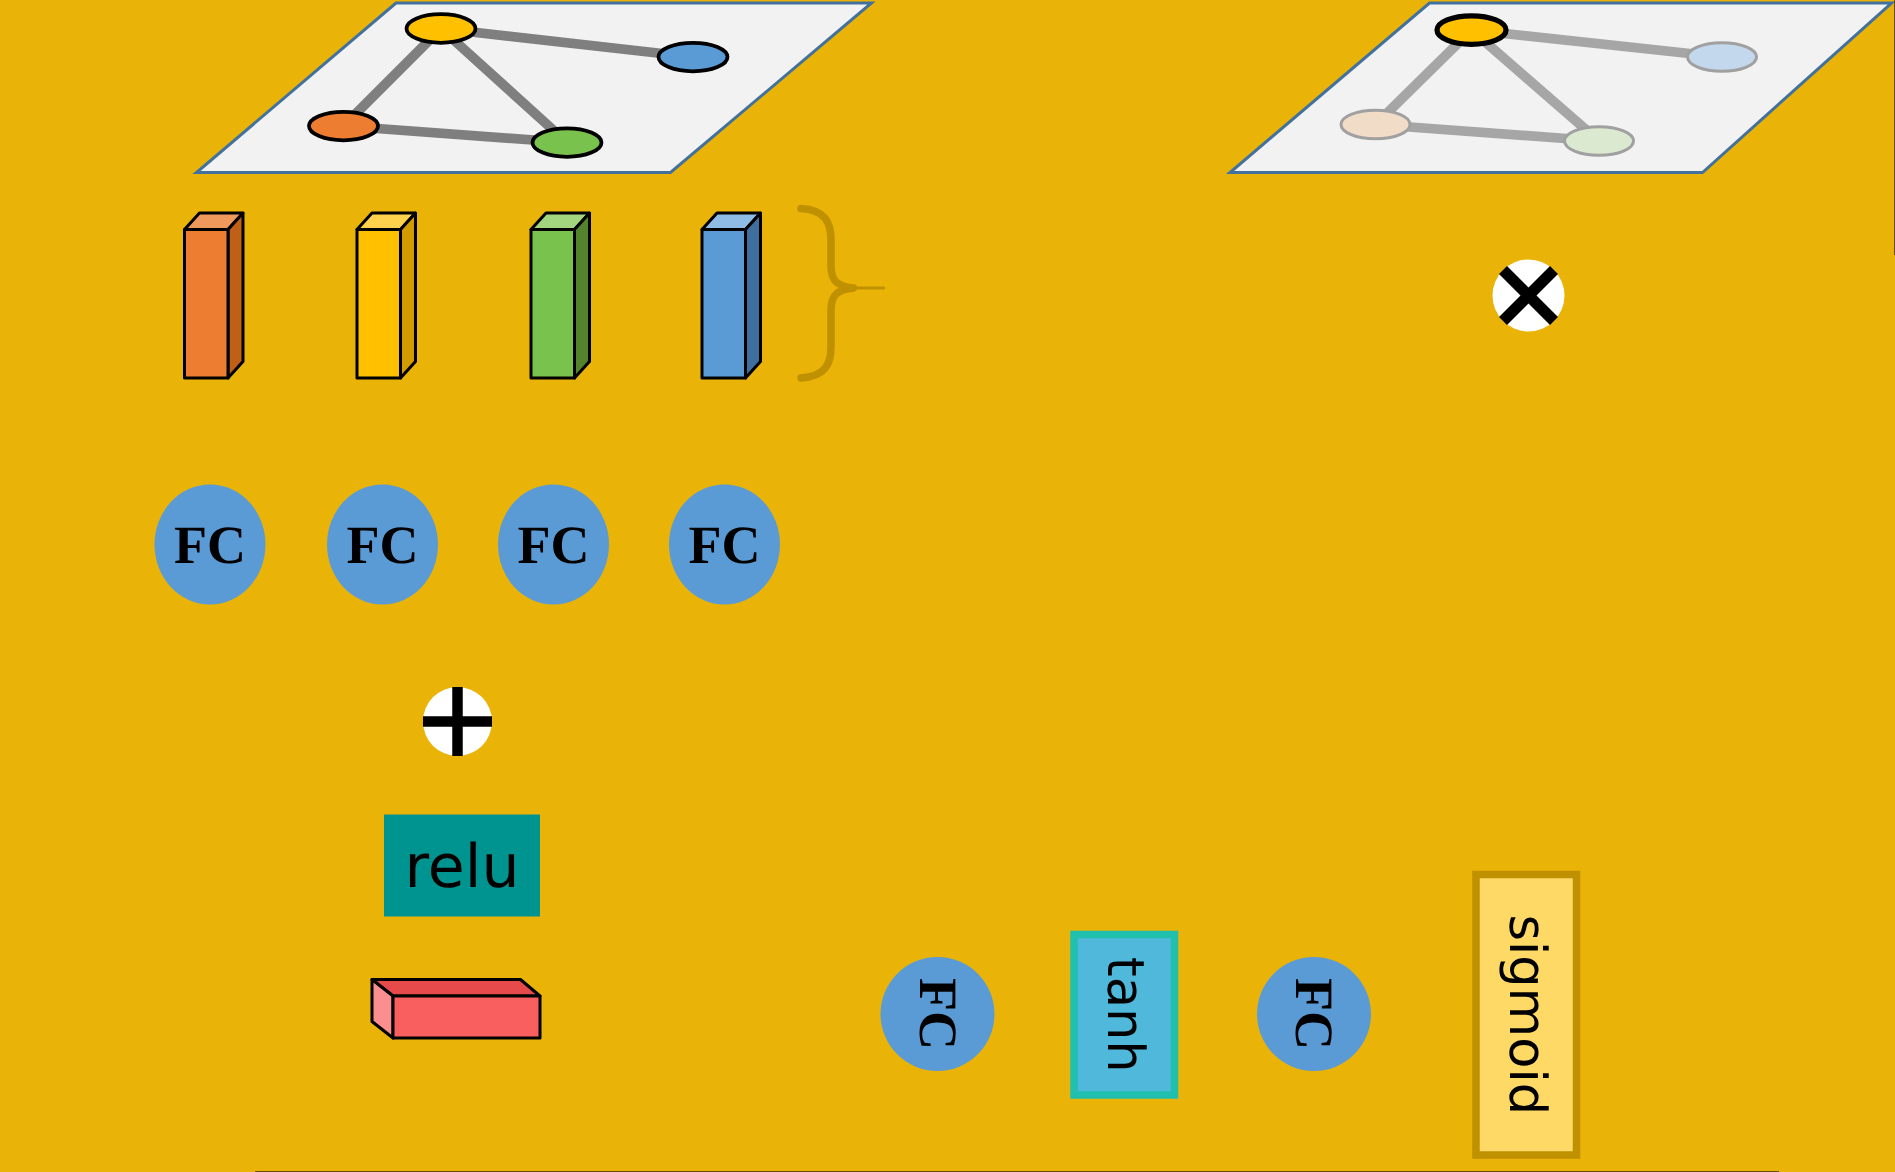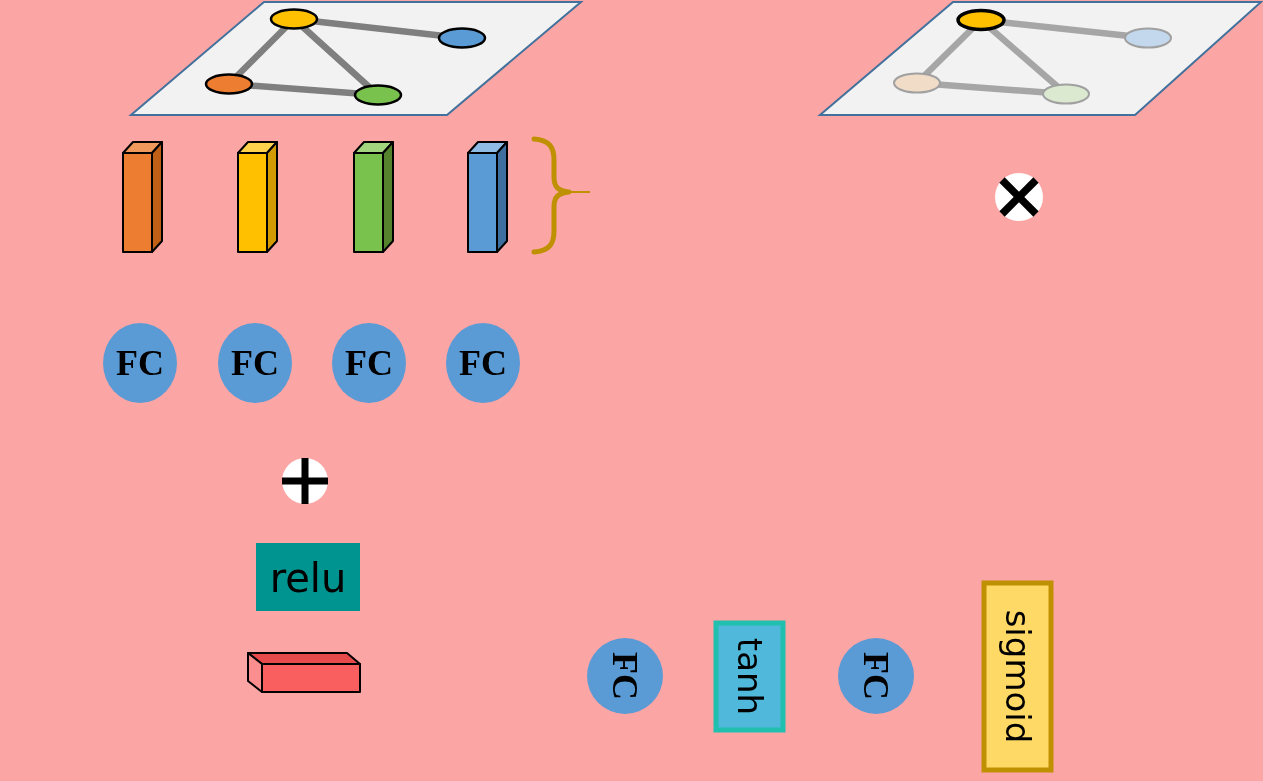--- a/index.html
+++ b/index.html
@@ -8,21 +8,21 @@
     background: #000000;
     width: 1263px;
     height: 781px;
     overflow: hidden;
     font-family: "Liberation Sans", sans-serif;
   }
   .stage {
     position: relative;
     width: 1263px;
     height: 781px;
-    background: #fca5a5;
+    background: #eab308;
   }
   svg { display: block; }
   .node-outline { stroke: #000000; stroke-width: 2.5; }
   .node-outline-thick { stroke: #000000; stroke-width: 3.5; }
   .bar-face { stroke: #000000; stroke-width: 2; stroke-linejoin: round; }
   .fc-label {
     font-family: "Liberation Serif", serif;
     font-weight: 700;
     font-size: 36px;
     fill: #000000;

